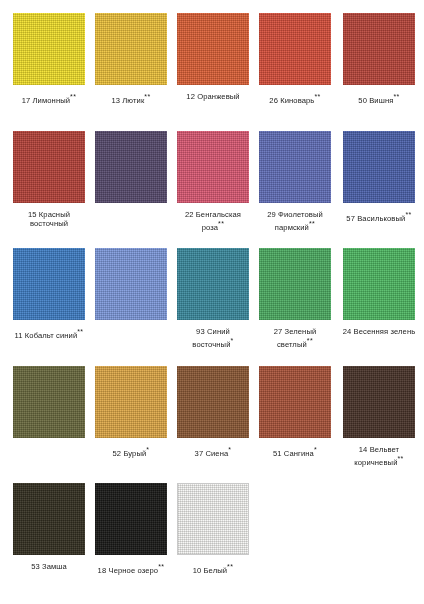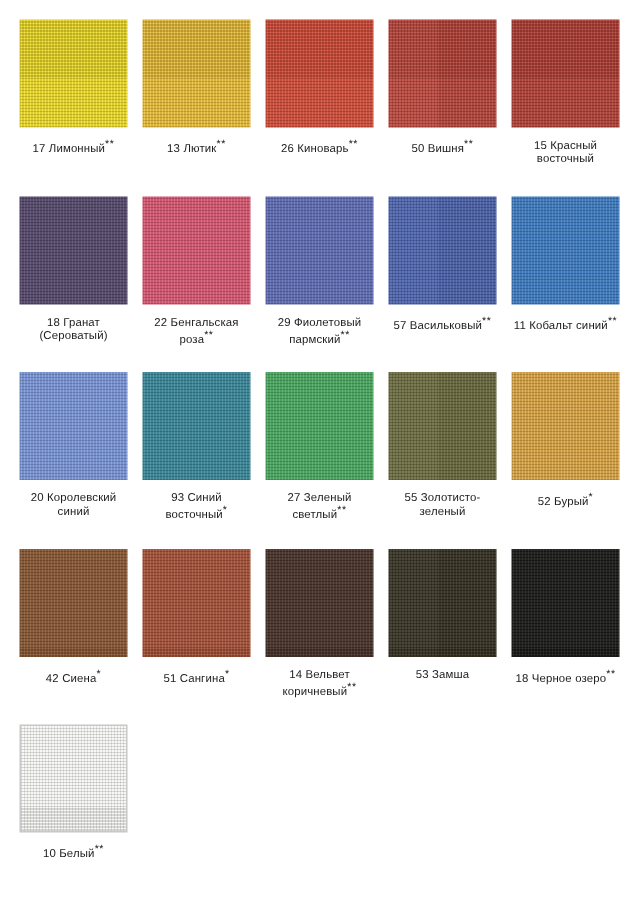--- a/index.html
+++ b/index.html
@@ -95,20 +95,26 @@
         <div class="swatch-label"><span>17 Лимонный</span><span class="stars">**</span></div>
       </div>
       <div class="swatch-cell">
         <div class="swatch-chip-wrap">
           <div class="swatch-chip" style="background-color: rgb(239, 195, 60);"></div>
         </div>
         <div class="swatch-label"><span>13 Лютик</span><span class="stars">**</span></div>
       </div>
       <div class="swatch-cell">
         <div class="swatch-chip-wrap">
+          <div class="swatch-chip" style="background-color: rgb(222, 97, 55);"></div>
+        </div>
+        <div class="swatch-label"><span>12 Оранжевый</span></div>
+      </div>
+      <div class="swatch-cell">
+        <div class="swatch-chip-wrap">
           <div class="swatch-chip" style="background-color: rgb(217, 80, 60);"></div>
         </div>
         <div class="swatch-label"><span>26 Киноварь</span><span class="stars">**</span></div>
       </div>
       <div class="swatch-cell">
         <div class="swatch-chip-wrap">
           <div class="swatch-chip" style="background-color: rgb(187, 70, 59);"></div>
         </div>
         <div class="swatch-label"><span>50 Вишня</span><span class="stars">**</span></div>
       </div>
@@ -116,22 +122,20 @@
         <div class="swatch-chip-wrap">
           <div class="swatch-chip" style="background-color: rgb(184, 67, 58);"></div>
         </div>
         <div class="swatch-label"><span>15 Красный
 восточный</span></div>
       </div>
       <div class="swatch-cell">
         <div class="swatch-chip-wrap">
           <div class="swatch-chip" style="background-color: rgb(88, 75, 110);"></div>
         </div>
-        <div class="swatch-label"><span>18 Гранат
-(Сероватый)</span></div>
       </div>
       <div class="swatch-cell">
         <div class="swatch-chip-wrap">
           <div class="swatch-chip" style="background-color: rgb(221, 90, 116);"></div>
         </div>
         <div class="swatch-label"><span>22 Бенгальская
 роза</span><span class="stars">**</span></div>
       </div>
       <div class="swatch-cell">
         <div class="swatch-chip-wrap">
@@ -149,55 +153,57 @@
       <div class="swatch-cell">
         <div class="swatch-chip-wrap">
           <div class="swatch-chip" style="background-color: rgb(64, 128, 200);"></div>
         </div>
         <div class="swatch-label"><span>11 Кобальт синий</span><span class="stars">**</span></div>
       </div>
       <div class="swatch-cell">
         <div class="swatch-chip-wrap">
           <div class="swatch-chip" style="background-color: rgb(127, 155, 222);"></div>
         </div>
-        <div class="swatch-label"><span>20 Королевский
-синий</span></div>
       </div>
       <div class="swatch-cell">
         <div class="swatch-chip-wrap">
           <div class="swatch-chip" style="background-color: rgb(60, 140, 160);"></div>
         </div>
         <div class="swatch-label"><span>93 Синий
 восточный</span><span class="stars">*</span></div>
       </div>
       <div class="swatch-cell">
         <div class="swatch-chip-wrap">
           <div class="swatch-chip" style="background-color: rgb(77, 174, 99);"></div>
         </div>
         <div class="swatch-label"><span>27 Зеленый
 светлый</span><span class="stars">**</span></div>
       </div>
       <div class="swatch-cell">
         <div class="swatch-chip-wrap">
+          <div class="swatch-chip" style="background-color: rgb(79, 186, 100);"></div>
+        </div>
+        <div class="swatch-label wide-label"><span>24 Весенняя зелень</span></div>
+      </div>
+      <div class="swatch-cell">
+        <div class="swatch-chip-wrap">
           <div class="swatch-chip" style="background-color: rgb(107, 107, 63);"></div>
         </div>
-        <div class="swatch-label"><span>55  Золотисто-
-зеленый</span></div>
       </div>
       <div class="swatch-cell">
         <div class="swatch-chip-wrap">
           <div class="swatch-chip" style="background-color: rgb(224, 169, 71);"></div>
         </div>
         <div class="swatch-label"><span>52 Бурый</span><span class="stars">*</span></div>
       </div>
       <div class="swatch-cell">
         <div class="swatch-chip-wrap">
           <div class="swatch-chip" style="background-color: rgb(141, 90, 54);"></div>
         </div>
-        <div class="swatch-label"><span>42 Сиена</span><span class="stars">*</span></div>
+        <div class="swatch-label"><span>37 Сиена</span><span class="stars">*</span></div>
       </div>
       <div class="swatch-cell">
         <div class="swatch-chip-wrap">
           <div class="swatch-chip" style="background-color: rgb(171, 84, 58);"></div>
         </div>
         <div class="swatch-label"><span>51 Сангина</span><span class="stars">*</span></div>
       </div>
       <div class="swatch-cell">
         <div class="swatch-chip-wrap">
           <div class="swatch-chip" style="background-color: rgb(74, 52, 42);"></div>

